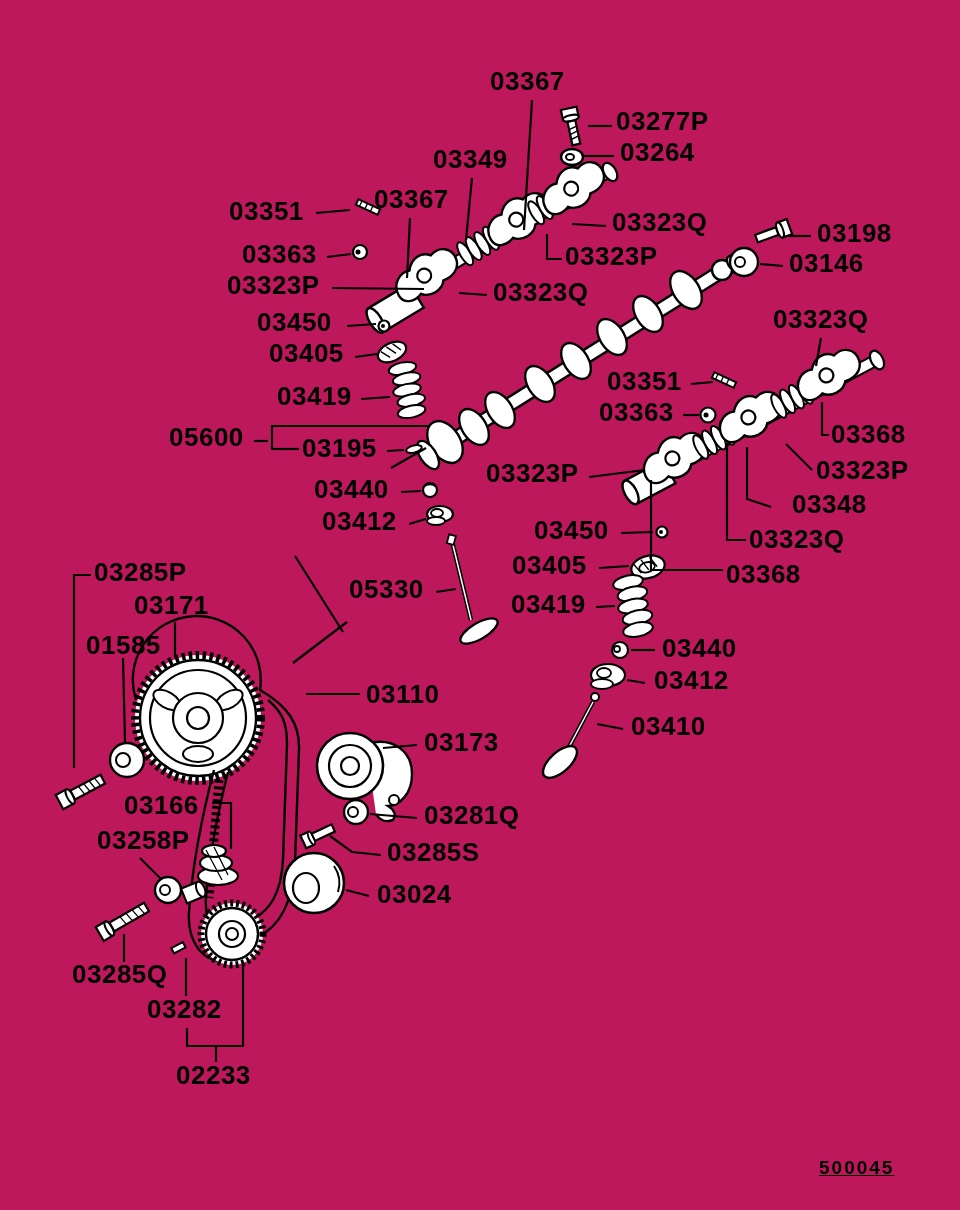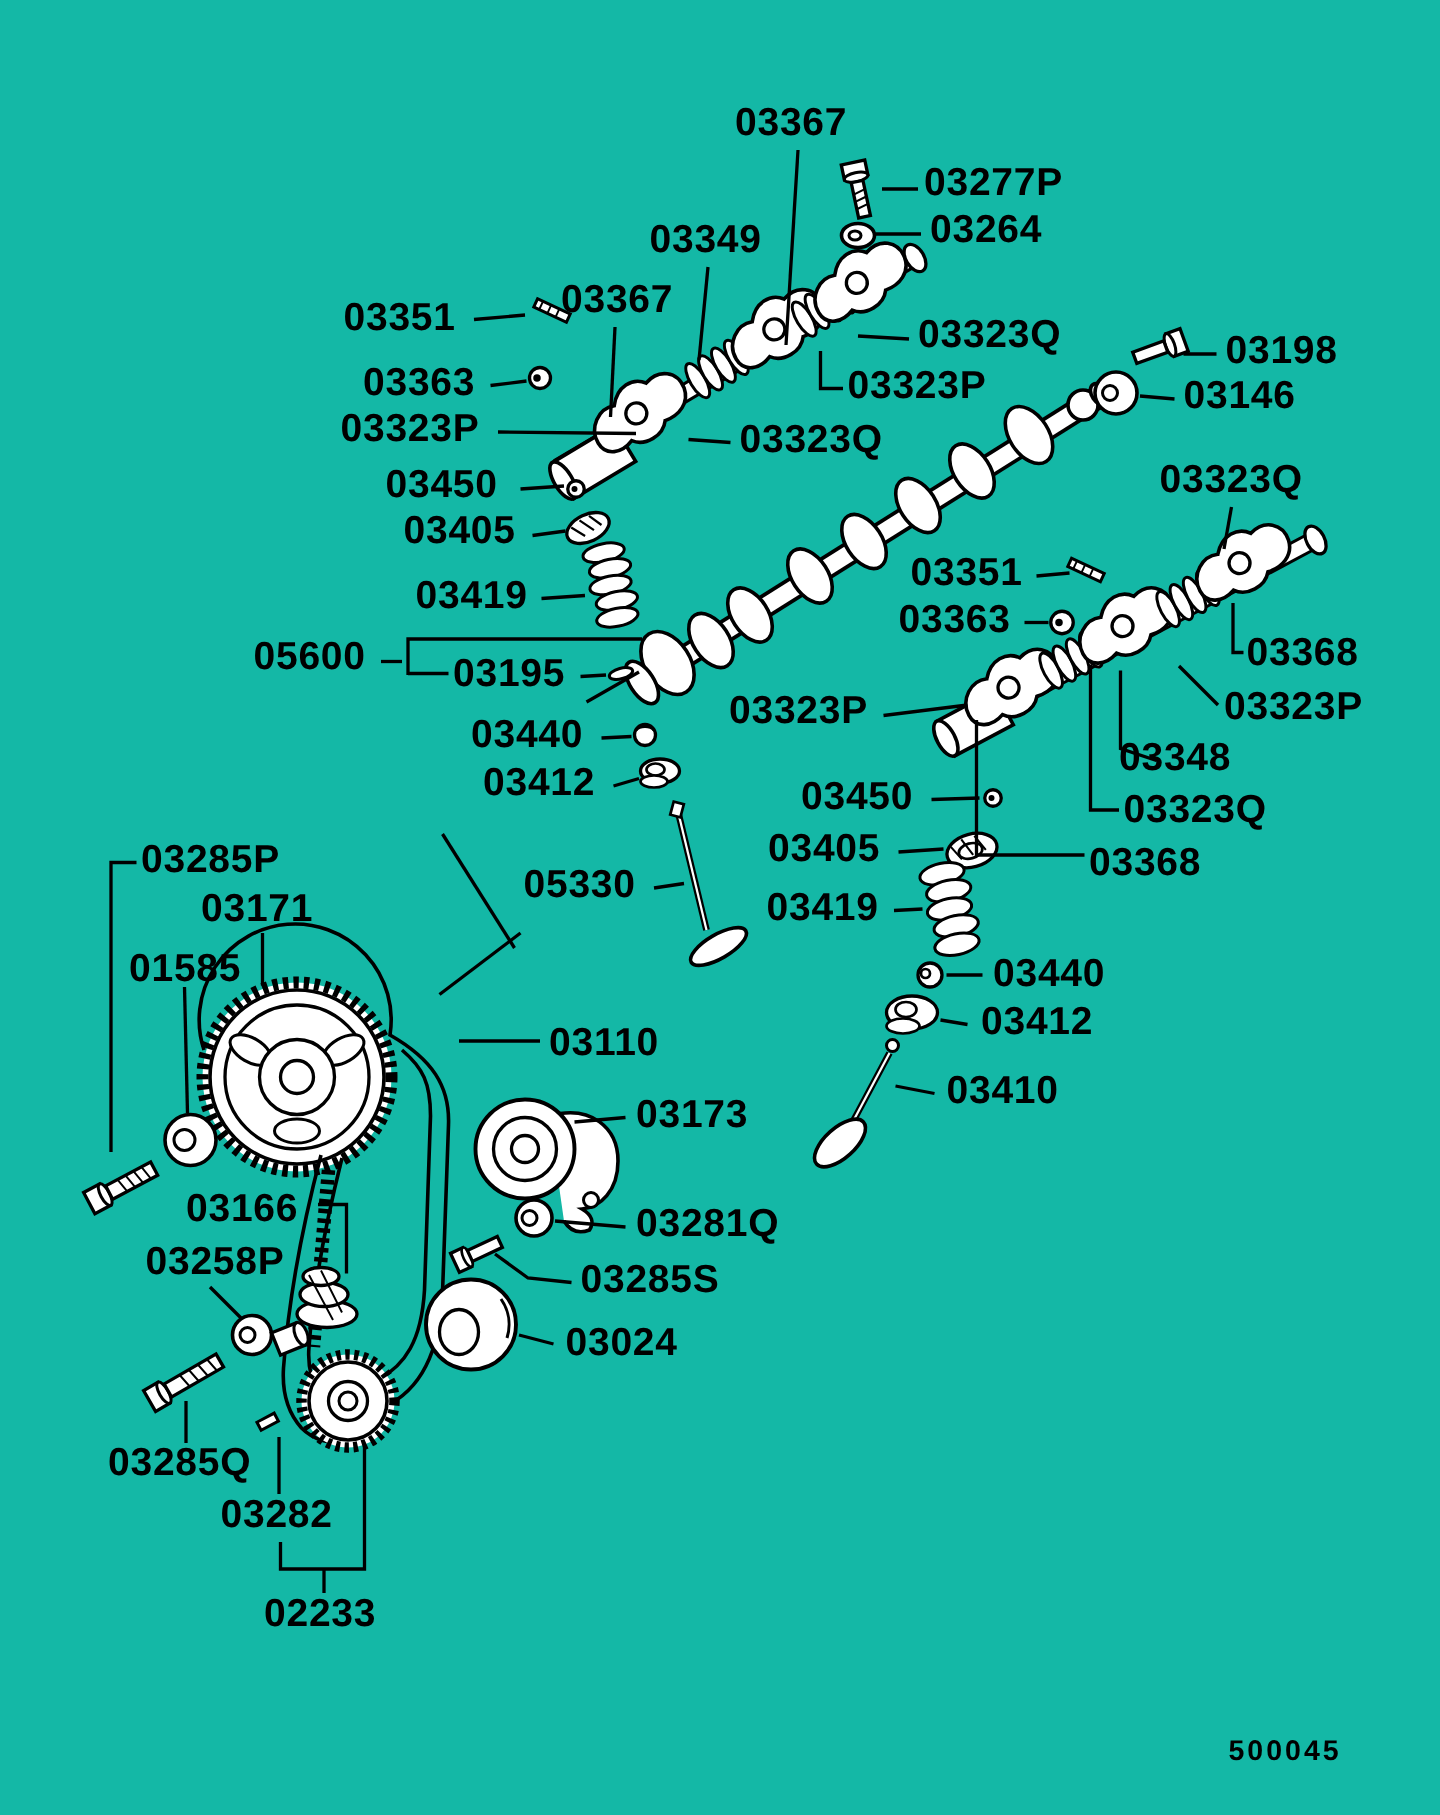--- a/index.html
+++ b/index.html
@@ -1,22 +1,22 @@
 <!DOCTYPE html>
 <html><head>
 <meta charset="utf-8">
 <style>
   html,body{margin:0;padding:0;background:#fff;}
-  .stage{position:relative;width:960px;height:1210px;background:#14b8a6;overflow:hidden;
+  .stage{position:relative;width:960px;height:1210px;background:#be185d;overflow:hidden;
          font-family:"Liberation Sans",sans-serif;}
   .stage svg{position:absolute;left:0;top:0;}
   .lbl{position:absolute;font:700 26px/26px "Liberation Sans",sans-serif;color:#000;
        letter-spacing:.5px;white-space:nowrap;}
   .code{position:absolute;font:700 19px/19px "Liberation Sans",sans-serif;color:#000;
-        letter-spacing:2px;white-space:nowrap;}
+        letter-spacing:2px;white-space:nowrap;text-decoration:underline;}
 </style>
 </head>
 <body>
 
 <div class="stage">
 
 <svg width="960" height="1210" viewBox="0 0 960 1210">
   <defs>
     <g id="rk">
       <path d="M-34,0 C-34,-12 -22,-20 -12,-16 C-4,-26 8,-26 14,-18 C26,-22 36,-14 34,-2 C32,8 22,12 12,10 C6,18 -8,18 -14,10 C-24,14 -34,10 -34,0 Z" fill="#fff" stroke="#000" stroke-width="2.4"></path>
@@ -346,21 +346,21 @@
   <div class="lbl" style="left:269px;top:340px">03405</div>
   <div class="lbl" style="left:607px;top:368px">03351</div>
   <div class="lbl" style="left:277px;top:383px">03419</div>
   <div class="lbl" style="left:599px;top:399px">03363</div>
   <div class="lbl" style="left:831px;top:421px">03368</div>
   <div class="lbl" style="left:169px;top:424px">05600</div>
   <div class="lbl" style="left:302px;top:435px">03195</div>
   <div class="lbl" style="left:816px;top:457px">03323P</div>
   <div class="lbl" style="left:486px;top:460px">03323P</div>
   <div class="lbl" style="left:314px;top:476px">03440</div>
-  <div class="lbl" style="left:746px;top:491px">03348</div>
+  <div class="lbl" style="left:792px;top:491px">03348</div>
   <div class="lbl" style="left:322px;top:508px">03412</div>
   <div class="lbl" style="left:534px;top:517px">03450</div>
   <div class="lbl" style="left:749px;top:526px">03323Q</div>
   <div class="lbl" style="left:512px;top:552px">03405</div>
   <div class="lbl" style="left:726px;top:561px">03368</div>
   <div class="lbl" style="left:94px;top:559px">03285P</div>
   <div class="lbl" style="left:349px;top:576px">05330</div>
   <div class="lbl" style="left:511px;top:591px">03419</div>
   <div class="lbl" style="left:134px;top:592px">03171</div>
   <div class="lbl" style="left:86px;top:632px">01585</div>

